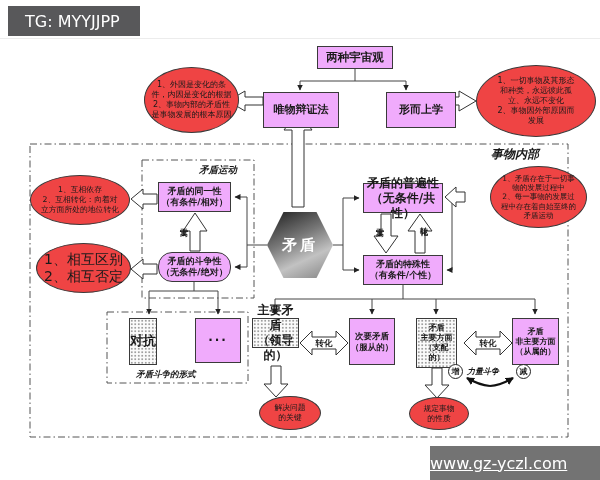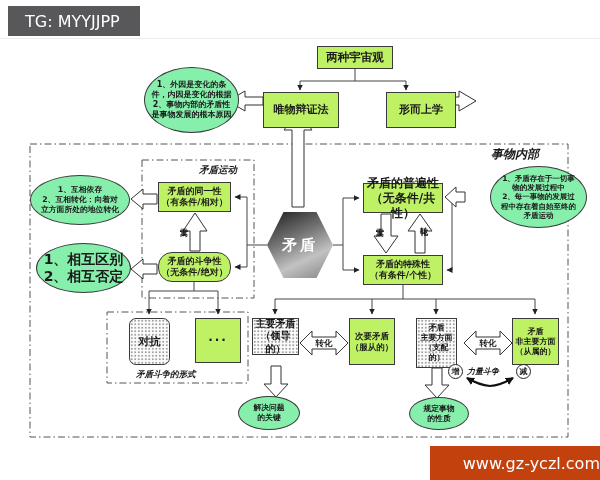--- a/index.html
+++ b/index.html
@@ -2,22 +2,22 @@
 <html><head>
 <meta charset="utf-8">
 <style>
   html,body{margin:0;padding:0;background:#fff;}
   #stage{position:relative;width:600px;height:480px;background:#fff;overflow:hidden;
          font-family:"DejaVu Sans","Liberation Sans",sans-serif;color:#1a1a1a;}
   .abs{position:absolute;box-sizing:border-box;}
   svg.layer{position:absolute;left:0;top:0;z-index:1;}
   .node{z-index:3;display:flex;align-items:center;justify-content:center;text-align:center;
         white-space:pre-line;line-height:1.25;}
-  .nbox{background:#bef264;border:1px solid #3a3a3a;font-weight:bold;}
-  .ellipse{background:#86efac;border:1px solid #3a3a3a;border-radius:50%;font-weight:bold;}
+  .nbox{background:#f0abfc;border:1px solid #3a3a3a;font-weight:bold;}
+  .ellipse{background:#ef4444;border:1px solid #3a3a3a;border-radius:50%;font-weight:normal;}
   .dotfill{background-color:#fbfbfb;background-image:radial-gradient(#8a8a8a 0.6px,transparent 0.7px);
            background-size:3.5px 3.5px;}
   .region-label{z-index:3;font-weight:bold;font-style:italic;white-space:nowrap;}
   .vlabel{z-index:4;writing-mode:vertical-rl;text-orientation:upright;font-weight:bold;
           font-size:8px;line-height:1;letter-spacing:1px;text-align:center;}
   .hlabel{z-index:4;font-weight:bold;font-size:8.5px;text-align:center;}
   .tagbar{z-index:5;color:#fff;display:flex;align-items:center;}
   .hexa{z-index:3;clip-path:polygon(0 50%,25% 0,75% 0,100% 50%,75% 100%,25% 100%);
         background:linear-gradient(155deg,#2f2f2f 8%,#777 40%,#c2c2c2 68%,#8d8d8d 95%);
         color:#fff;font-weight:bold;font-size:15px;letter-spacing:3px;
@@ -94,31 +94,36 @@
     <g stroke="#111" stroke-width="2.2" fill="none">
       <path d="M490,386 Q479,385 467,378" marker-end="url(#ahb)"></path>
       <path d="M490,386 Q501,385 513,378" marker-end="url(#ahb)"></path>
     </g>
   </svg>
 
   <div class="abs tagbar" style="left:8px;top:6px;width:132px;height:30px;background:#58585a;padding-left:17px;font-size:16px;">
     <span>TG: MYYJJPP</span>
   </div>
   <div class="abs thinline" style="left:0;top:38px;width:600px;height:0;"></div>
-  <div class="abs tagbar" style="left:430px;top:446px;width:170px;height:34px;background:#c2410c;justify-content:flex-end;font-size:16px;">
+  <div class="abs tagbar" style="left:430px;top:446px;width:170px;height:34px;background:#737373;justify-content:flex-start;font-size:16px;text-decoration:underline;">
     <span>www.gz-yczl.com</span>
   </div>
 
   <div class="abs node nbox" style="left:317px;top:46px;width:76px;height:23px;font-size:11.5px;">两种宇宙观</div>
   <div class="abs node nbox" style="left:263px;top:92px;width:76px;height:36px;font-size:11px;">唯物辩证法</div>
   <div class="abs node nbox" style="left:386px;top:92px;width:70px;height:36px;font-size:11px;">形而上学</div>
   <div class="abs node ellipse" style="left:144px;top:67px;width:95px;height:66px;font-size:8px;">1、外因是变化的条
 件，内因是变化的根据
 2、事物内部的矛盾性
 是事物发展的根本原因</div>
+  <div class="abs node ellipse" style="left:476px;top:65px;width:120px;height:72px;font-size:8px;">1、一切事物及其形态
+和种类，永远彼此孤
+立、永远不变化
+2、事物因外部原因而
+发展</div>
 
   <div class="abs region-label" style="left:491px;top:146px;font-size:12px;">事物内部</div>
   <div class="abs region-label" style="left:199px;top:164px;font-size:9.5px;">矛盾运动</div>
   <div class="abs region-label" style="left:136px;top:369px;font-size:8.5px;">矛盾斗争的形式</div>
 
   <div class="abs node nbox" style="left:158px;top:182px;width:73px;height:30px;font-size:9px;">矛盾的同一性
 （有条件/相对）</div>
   <div class="abs node nbox" style="left:158px;top:252px;width:73px;height:30px;font-size:9px;border-radius:14px;">矛盾的斗争性
 （无条件/绝对）</div>
   <div class="abs vlabel" style="left:179px;top:221px;">寓于</div>
@@ -135,37 +140,37 @@
   <div class="abs node nbox" style="left:363px;top:255px;width:80px;height:30px;font-size:9px;">矛盾的特殊性
 （有条件/个性）</div>
   <div class="abs vlabel" style="left:375px;top:221px;">寓于</div>
   <div class="abs vlabel" style="left:419px;top:221px;">转化</div>
   <div class="abs node ellipse" style="left:490px;top:166px;width:97px;height:62px;font-size:7.5px;">1、矛盾存在于一切事
 物的发展过程中
 2、每一事物的发展过
 程中存在着自始至终的
 矛盾运动</div>
 
-  <div class="abs node nbox dotfill" style="left:129px;top:318px;width:41px;height:47px;font-size:11px;border-radius:7px;">对抗</div>
+  <div class="abs node nbox dotfill" style="left:129px;top:318px;width:28px;height:47px;font-size:13px;">对抗</div>
   <div class="abs node nbox" style="left:195px;top:318px;width:46px;height:45px;font-size:12px;letter-spacing:2px;">···</div>
-  <div class="abs node nbox dotfill" style="left:252px;top:318px;width:47px;height:37px;font-size:10px;">主要矛盾
+  <div class="abs node nbox dotfill" style="left:252px;top:318px;width:47px;height:30px;font-size:12px;">主要矛盾
 （领导的）</div>
   <div class="abs hlabel" style="left:311px;top:338px;width:26px;">转化</div>
   <div class="abs node nbox" style="left:349px;top:318px;width:46px;height:47px;font-size:8.5px;">次要矛盾
 （服从的）</div>
   <div class="abs node nbox dotfill" style="left:416px;top:318px;width:41px;height:50px;font-size:8px;">矛盾
 主要方面
 （支配的）</div>
   <div class="abs hlabel" style="left:475px;top:338px;width:26px;">转化</div>
   <div class="abs node nbox" style="left:512px;top:318px;width:47px;height:47px;font-size:8px;">矛盾
 非主要方面
 （从属的）</div>
 
   <div class="abs circ" style="left:448px;top:364px;width:15px;height:15px;">增</div>
   <div class="abs circ" style="left:516px;top:364px;width:15px;height:15px;">减</div>
   <div class="abs region-label" style="left:467px;top:366px;font-size:8px;">力量斗争</div>
 
-  <div class="abs node ellipse" style="left:238px;top:396px;width:62px;height:34px;font-size:7.8px;">解决问题
+  <div class="abs node ellipse" style="left:259px;top:396px;width:62px;height:34px;font-size:7.8px;">解决问题
 的关键</div>
   <div class="abs node ellipse" style="left:409px;top:397px;width:60px;height:33px;font-size:7.8px;">规定事物
 的性质</div>
 
 </div>
 
 </body></html>

